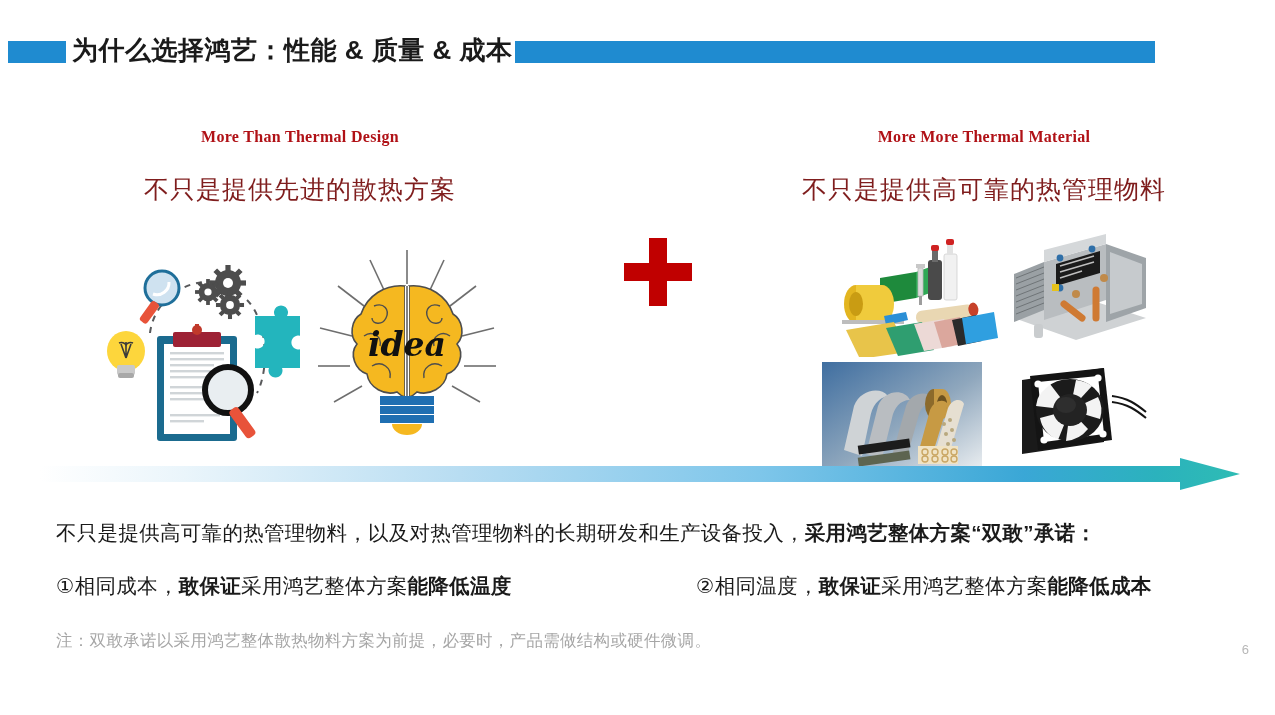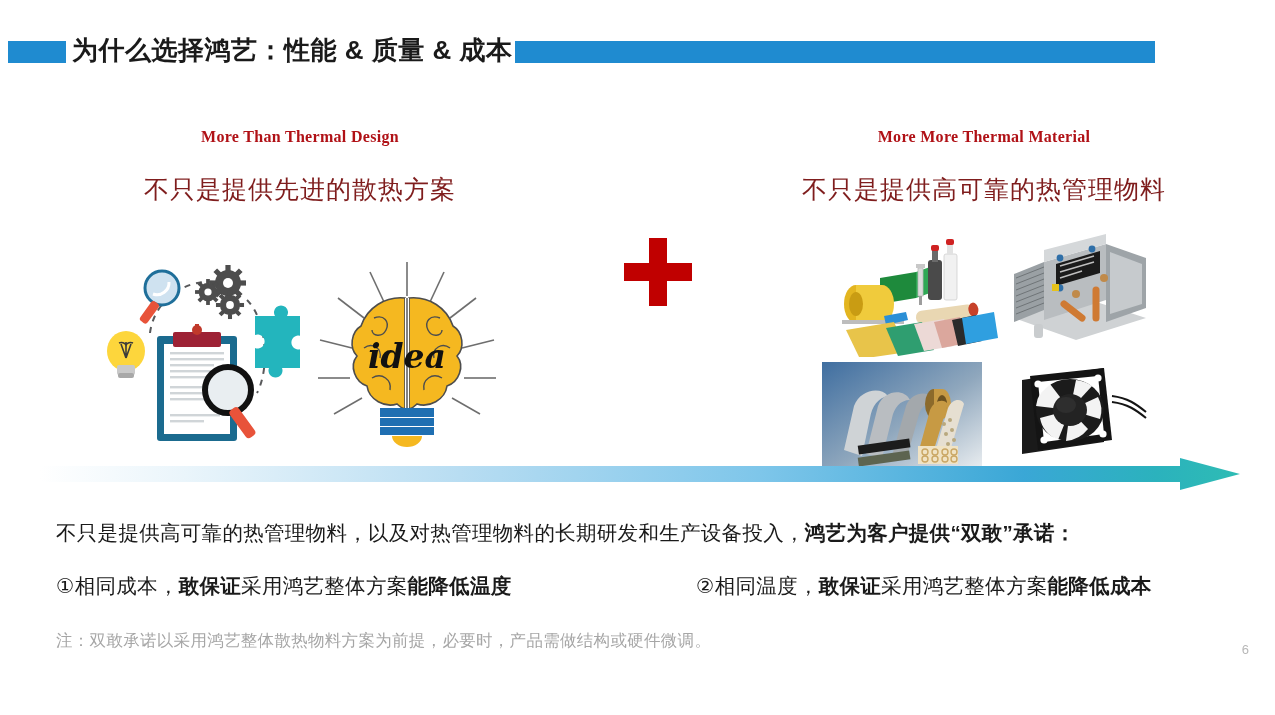--- a/index.html
+++ b/index.html
@@ -103,21 +103,21 @@
   #clipboard-illustration {
     position: absolute;
     left: 95px;
     top: 248px;
     width: 205px;
     height: 205px;
   }
   #brain-illustration {
     position: absolute;
     left: 312px;
-    top: 256px;
+    top: 244px;
     width: 190px;
     height: 205px;
   }
 
   
   .photo {
     position: absolute;
     overflow: hidden;
   }
   #photo-materials { left: 822px;  top: 232px; width: 180px; height: 125px; }
@@ -540,21 +540,21 @@
           <stop offset="82%" stop-color="#3aa7d6"></stop>
           <stop offset="93%" stop-color="#2bb2bd"></stop>
           <stop offset="100%" stop-color="#2ebcb4"></stop>
         </linearGradient>
       </defs>
       <path d="M0 8 H1140 V0 L1200 16 L1140 32 V24 H0 Z" fill="url(#arrowgrad)"></path>
     </svg>
   </div>
 
   <div id="body-line-1">
-    <span>不只是提供高可靠的热管理物料，以及对热管理物料的长期研发和生产设备投入，</span><span class="bold">鸿艺为客户提供“双敢”承诺：</span>
+    <span>不只是提供高可靠的热管理物料，以及对热管理物料的长期研发和生产设备投入，</span><span class="bold">采用鸿艺整体方案“双敢”承诺：</span>
   </div>
 
   <div id="note-line">注：双敢承诺以采用鸿艺整体散热物料方案为前提，必要时，产品需做结构或硬件微调。</div>
 
   <div id="body-line-2">
     <span class="item-1"><span>①相同成本，</span><span class="bold">敢保证</span><span>采用鸿艺整体方案</span><span class="bold">能降低温度</span></span>
     <span class="item-2"><span>②相同温度，</span><span class="bold">敢保证</span><span>采用鸿艺整体方案</span><span class="bold">能降低成本</span></span>
   </div>
 
   <div id="page-number">6</div>

